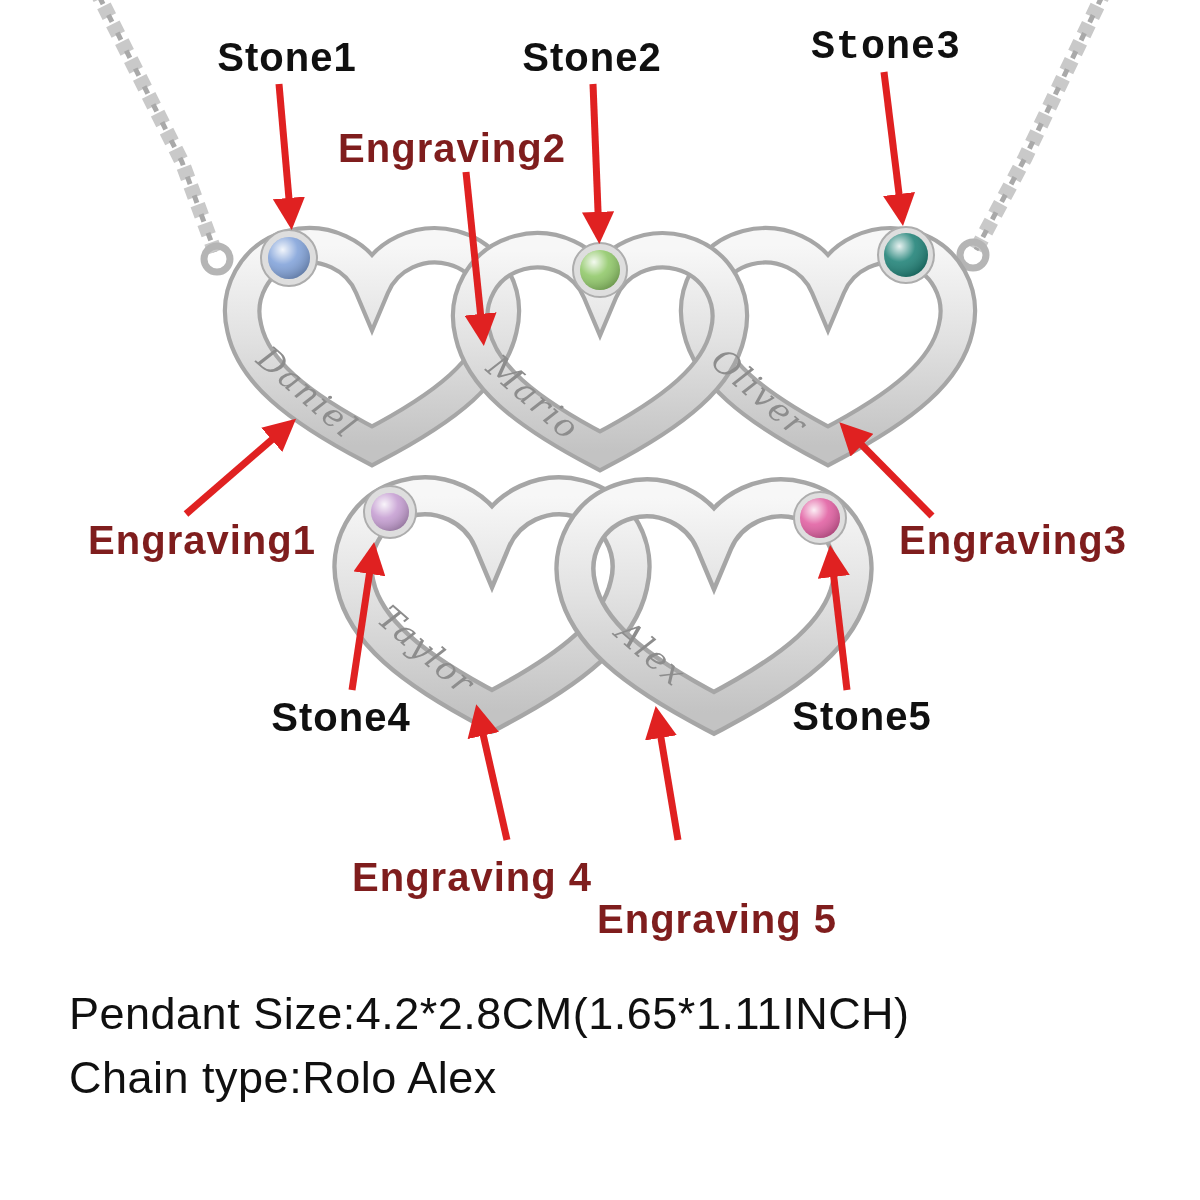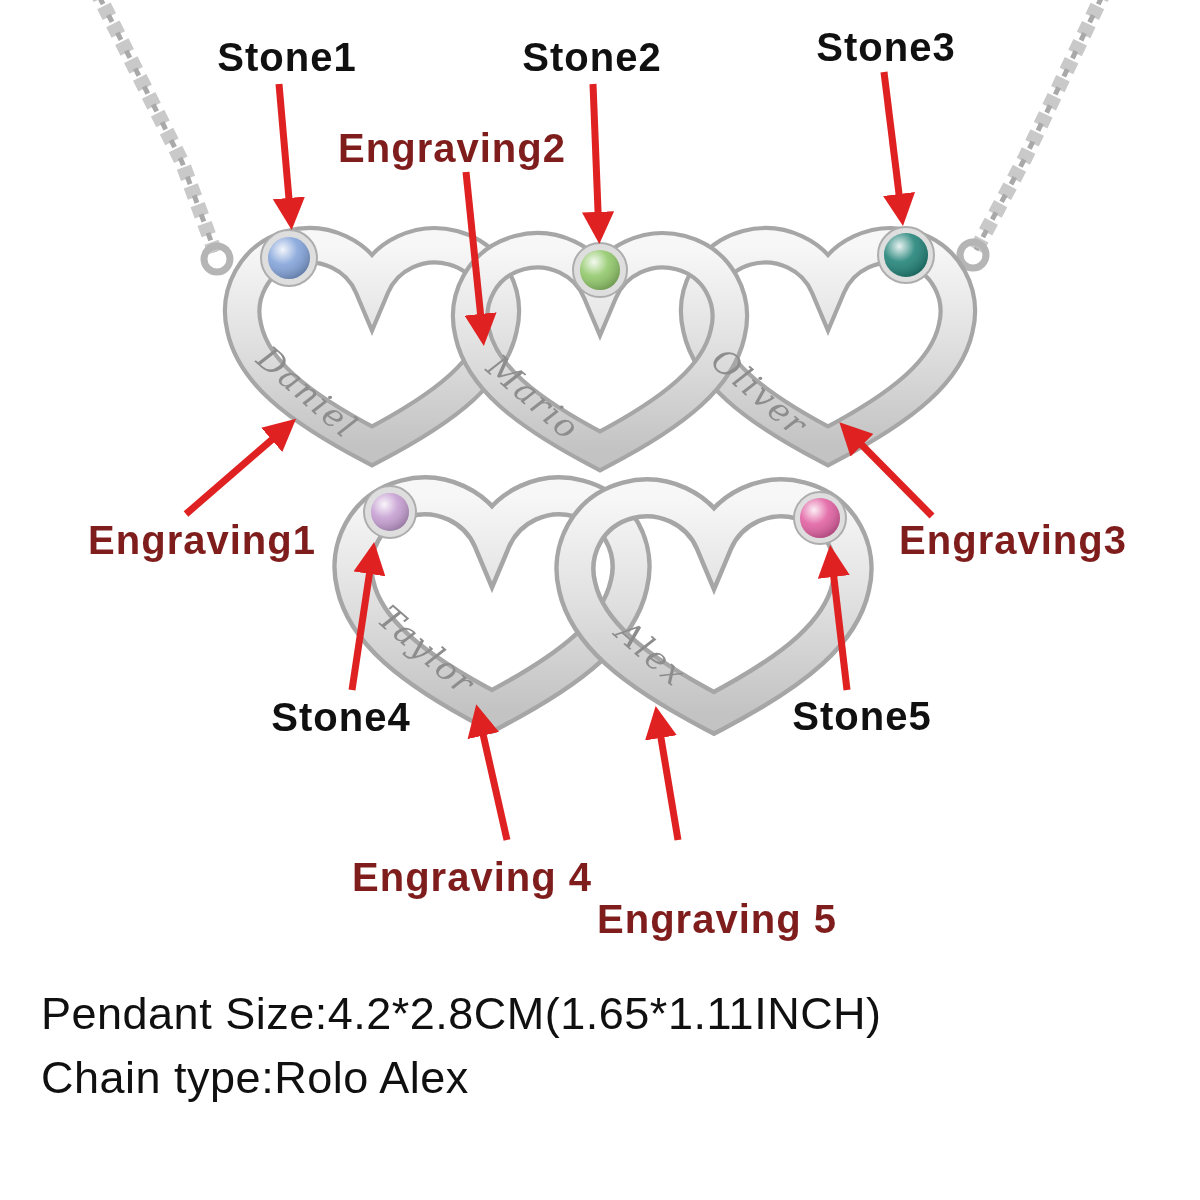--- a/index.html
+++ b/index.html
@@ -12,21 +12,21 @@
     position:absolute;transform:translate(-50%,-50%);
     font-size:40px;font-weight:600;letter-spacing:1px;white-space:nowrap;
   }
   .label.stone{color:#101010;text-align:right;}
   .label.engraving{color:#7f1d1d;}
   .engraved{
     font-family:"DejaVu Serif",serif;font-style:italic;
     fill:#8d8d8d;font-size:33px;letter-spacing:2px;text-anchor:middle;
   }
   .specs{
-    position:absolute;left:41px;top:982px;color:#101010;
+    position:absolute;left:69px;top:982px;color:#101010;
     font-size:45px;font-weight:500;line-height:64px;letter-spacing:0.5px;
   }
   .specs div{white-space:nowrap;}
 </style>
 </head>
 <body>
 
 <div class="stage">
 
   <svg class="necklace" width="1200" height="1200" viewBox="0 0 1200 1200">
@@ -122,21 +122,21 @@
       <line x1="932" y1="516" x2="845" y2="428" marker-end="url(#arrowHead)"></line>
       <line x1="352" y1="690" x2="373" y2="550" marker-end="url(#arrowHead)"></line>
       <line x1="847" y1="690" x2="831" y2="553" marker-end="url(#arrowHead)"></line>
       <line x1="507" y1="840" x2="478" y2="712" marker-end="url(#arrowHead)"></line>
       <line x1="678" y1="840" x2="657" y2="714" marker-end="url(#arrowHead)"></line>
     </g>
   </svg>
 
   <div class="label stone" style="left:287px;top:57px;">Stone1</div>
   <div class="label stone" style="left:592px;top:57px;">Stone2</div>
-  <div class="label stone" style="left:886px;top:47px;">Stone3</div>
+  <div class="label stone" style="left:886px;top:47px;font-family:Liberation Mono, monospace;">Stone3</div>
   <div class="label engraving" style="left:452px;top:148px;">Engraving2</div>
   <div class="label engraving" style="left:178px;top:540px;margin-left:24px;">Engraving1</div>
   <div class="label engraving" style="left:1013px;top:540px;">Engraving3</div>
   <div class="label stone" style="left:341px;top:717px;">Stone4</div>
   <div class="label stone" style="left:862px;top:716px;">Stone5</div>
   <div class="label engraving" style="left:472px;top:877px;">Engraving 4</div>
   <div class="label engraving" style="left:717px;top:919px;">Engraving 5</div>
 
   <div class="specs">
     <div>Pendant Size:4.2*2.8CM(1.65*1.11INCH)</div>

